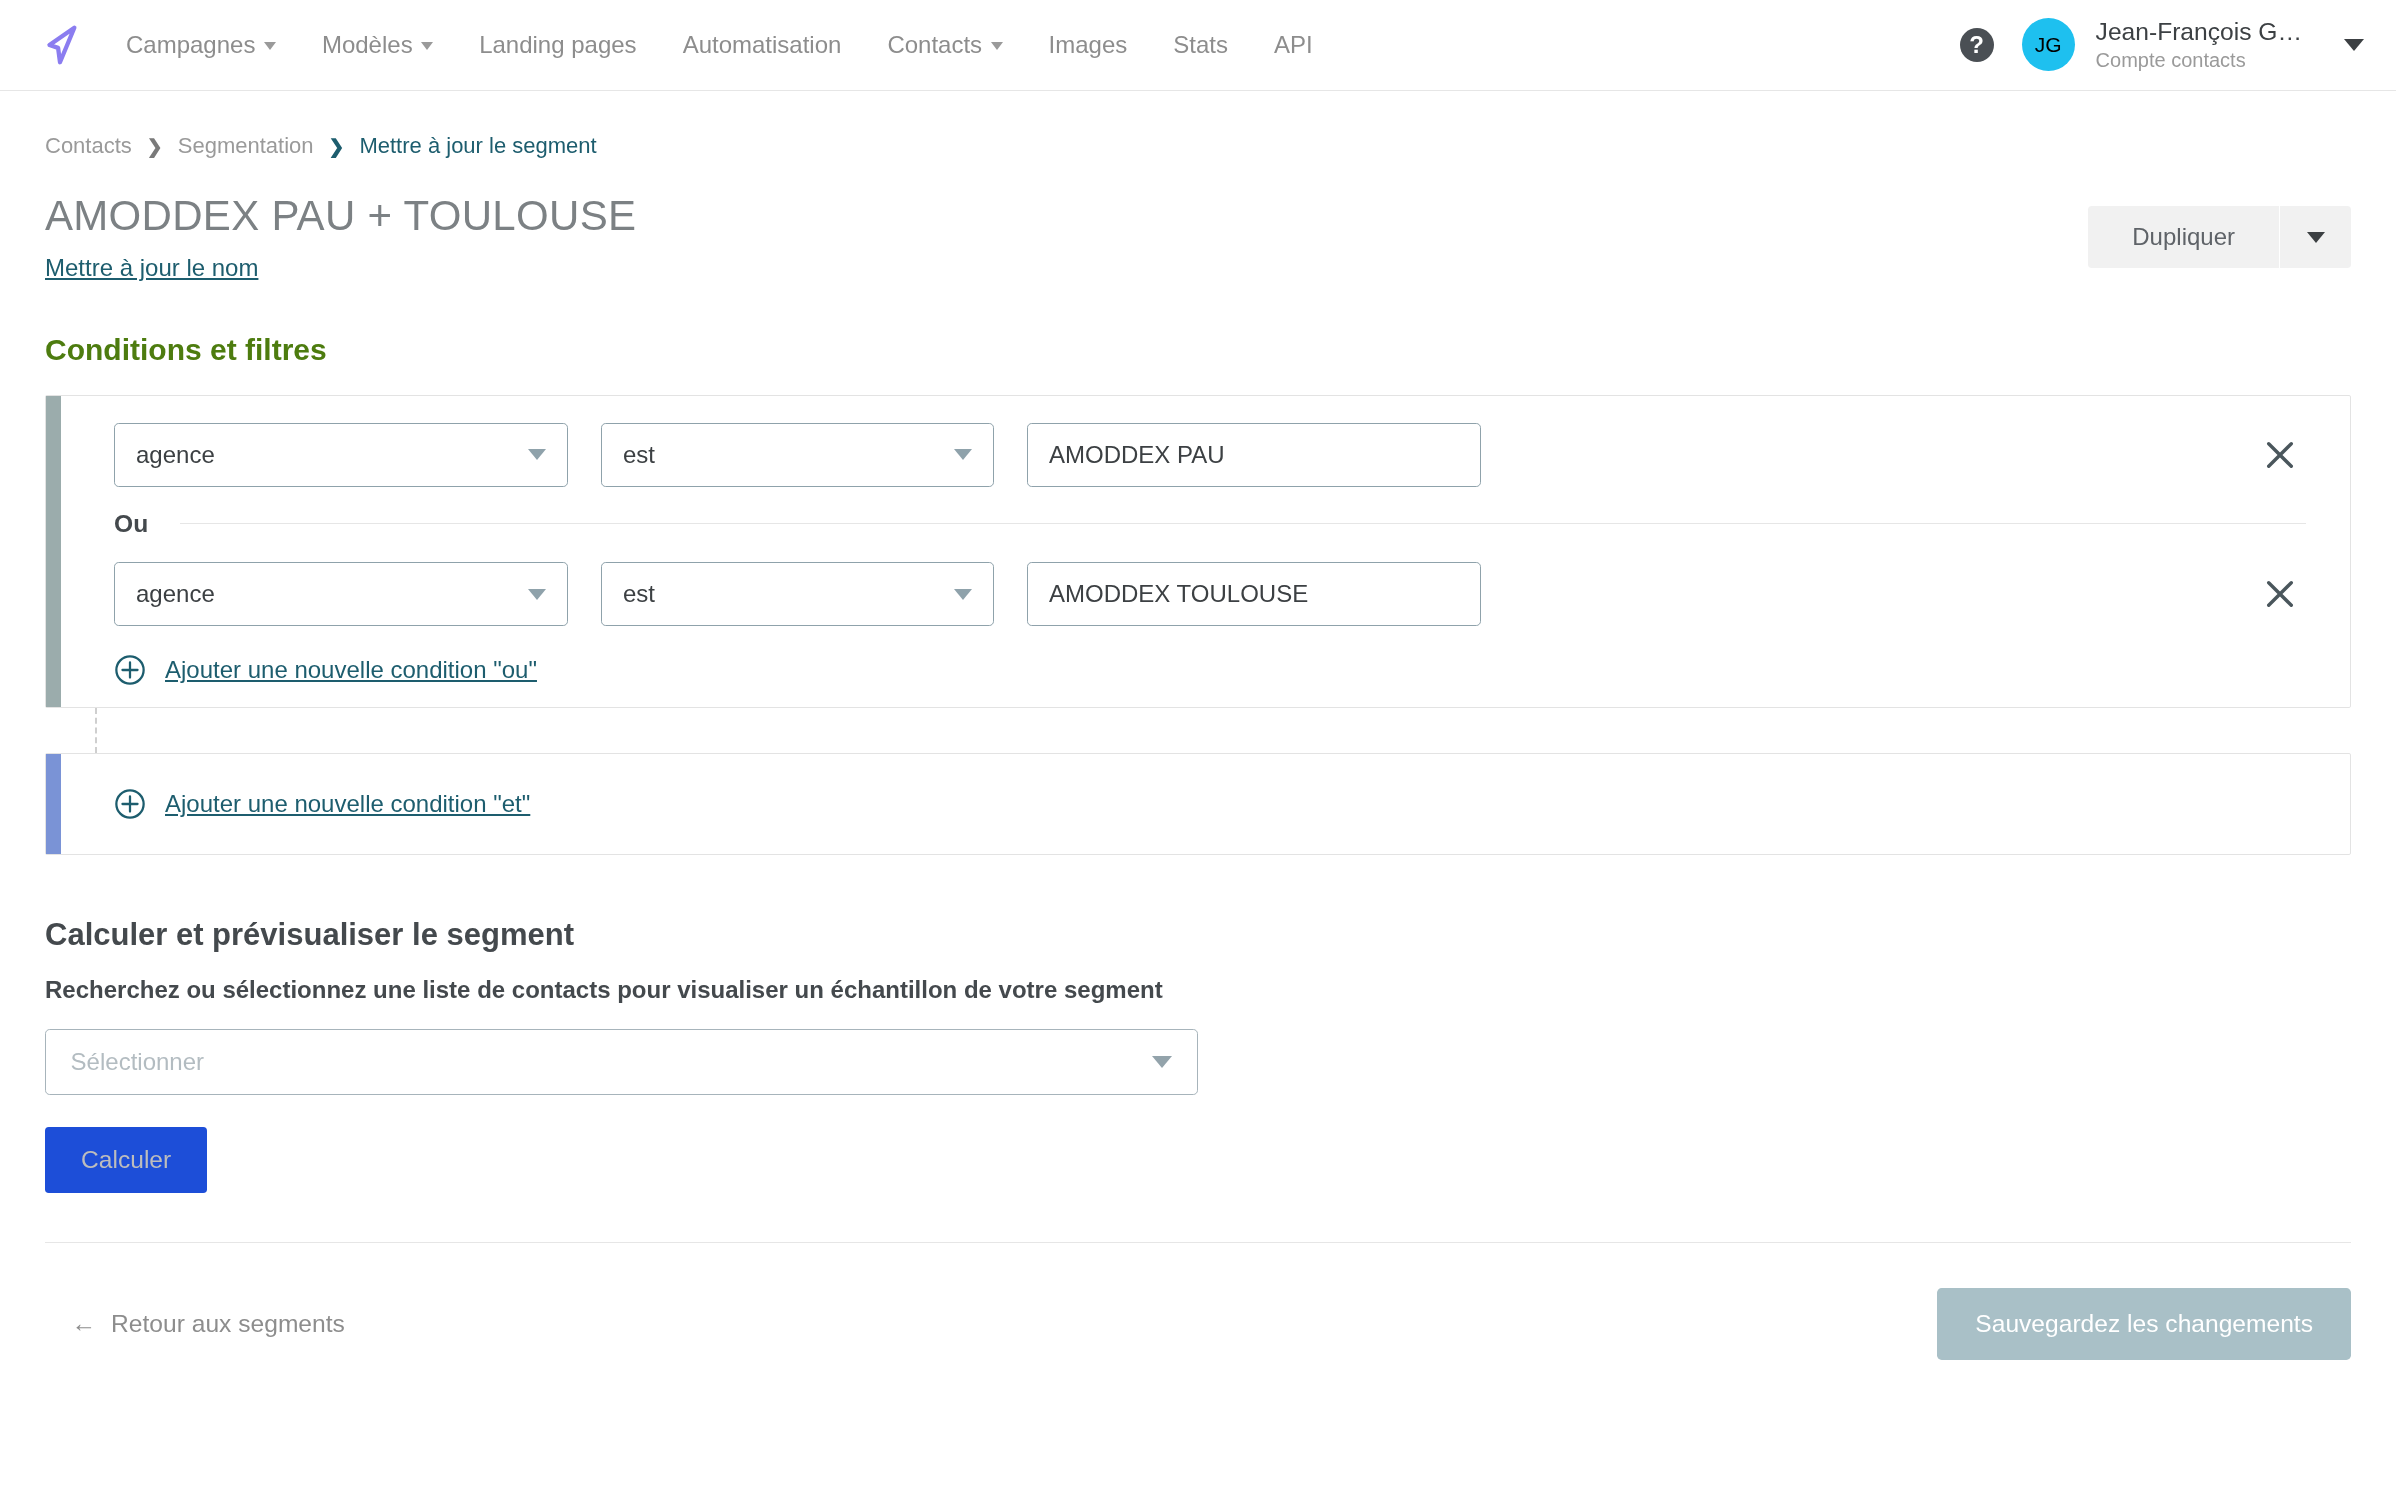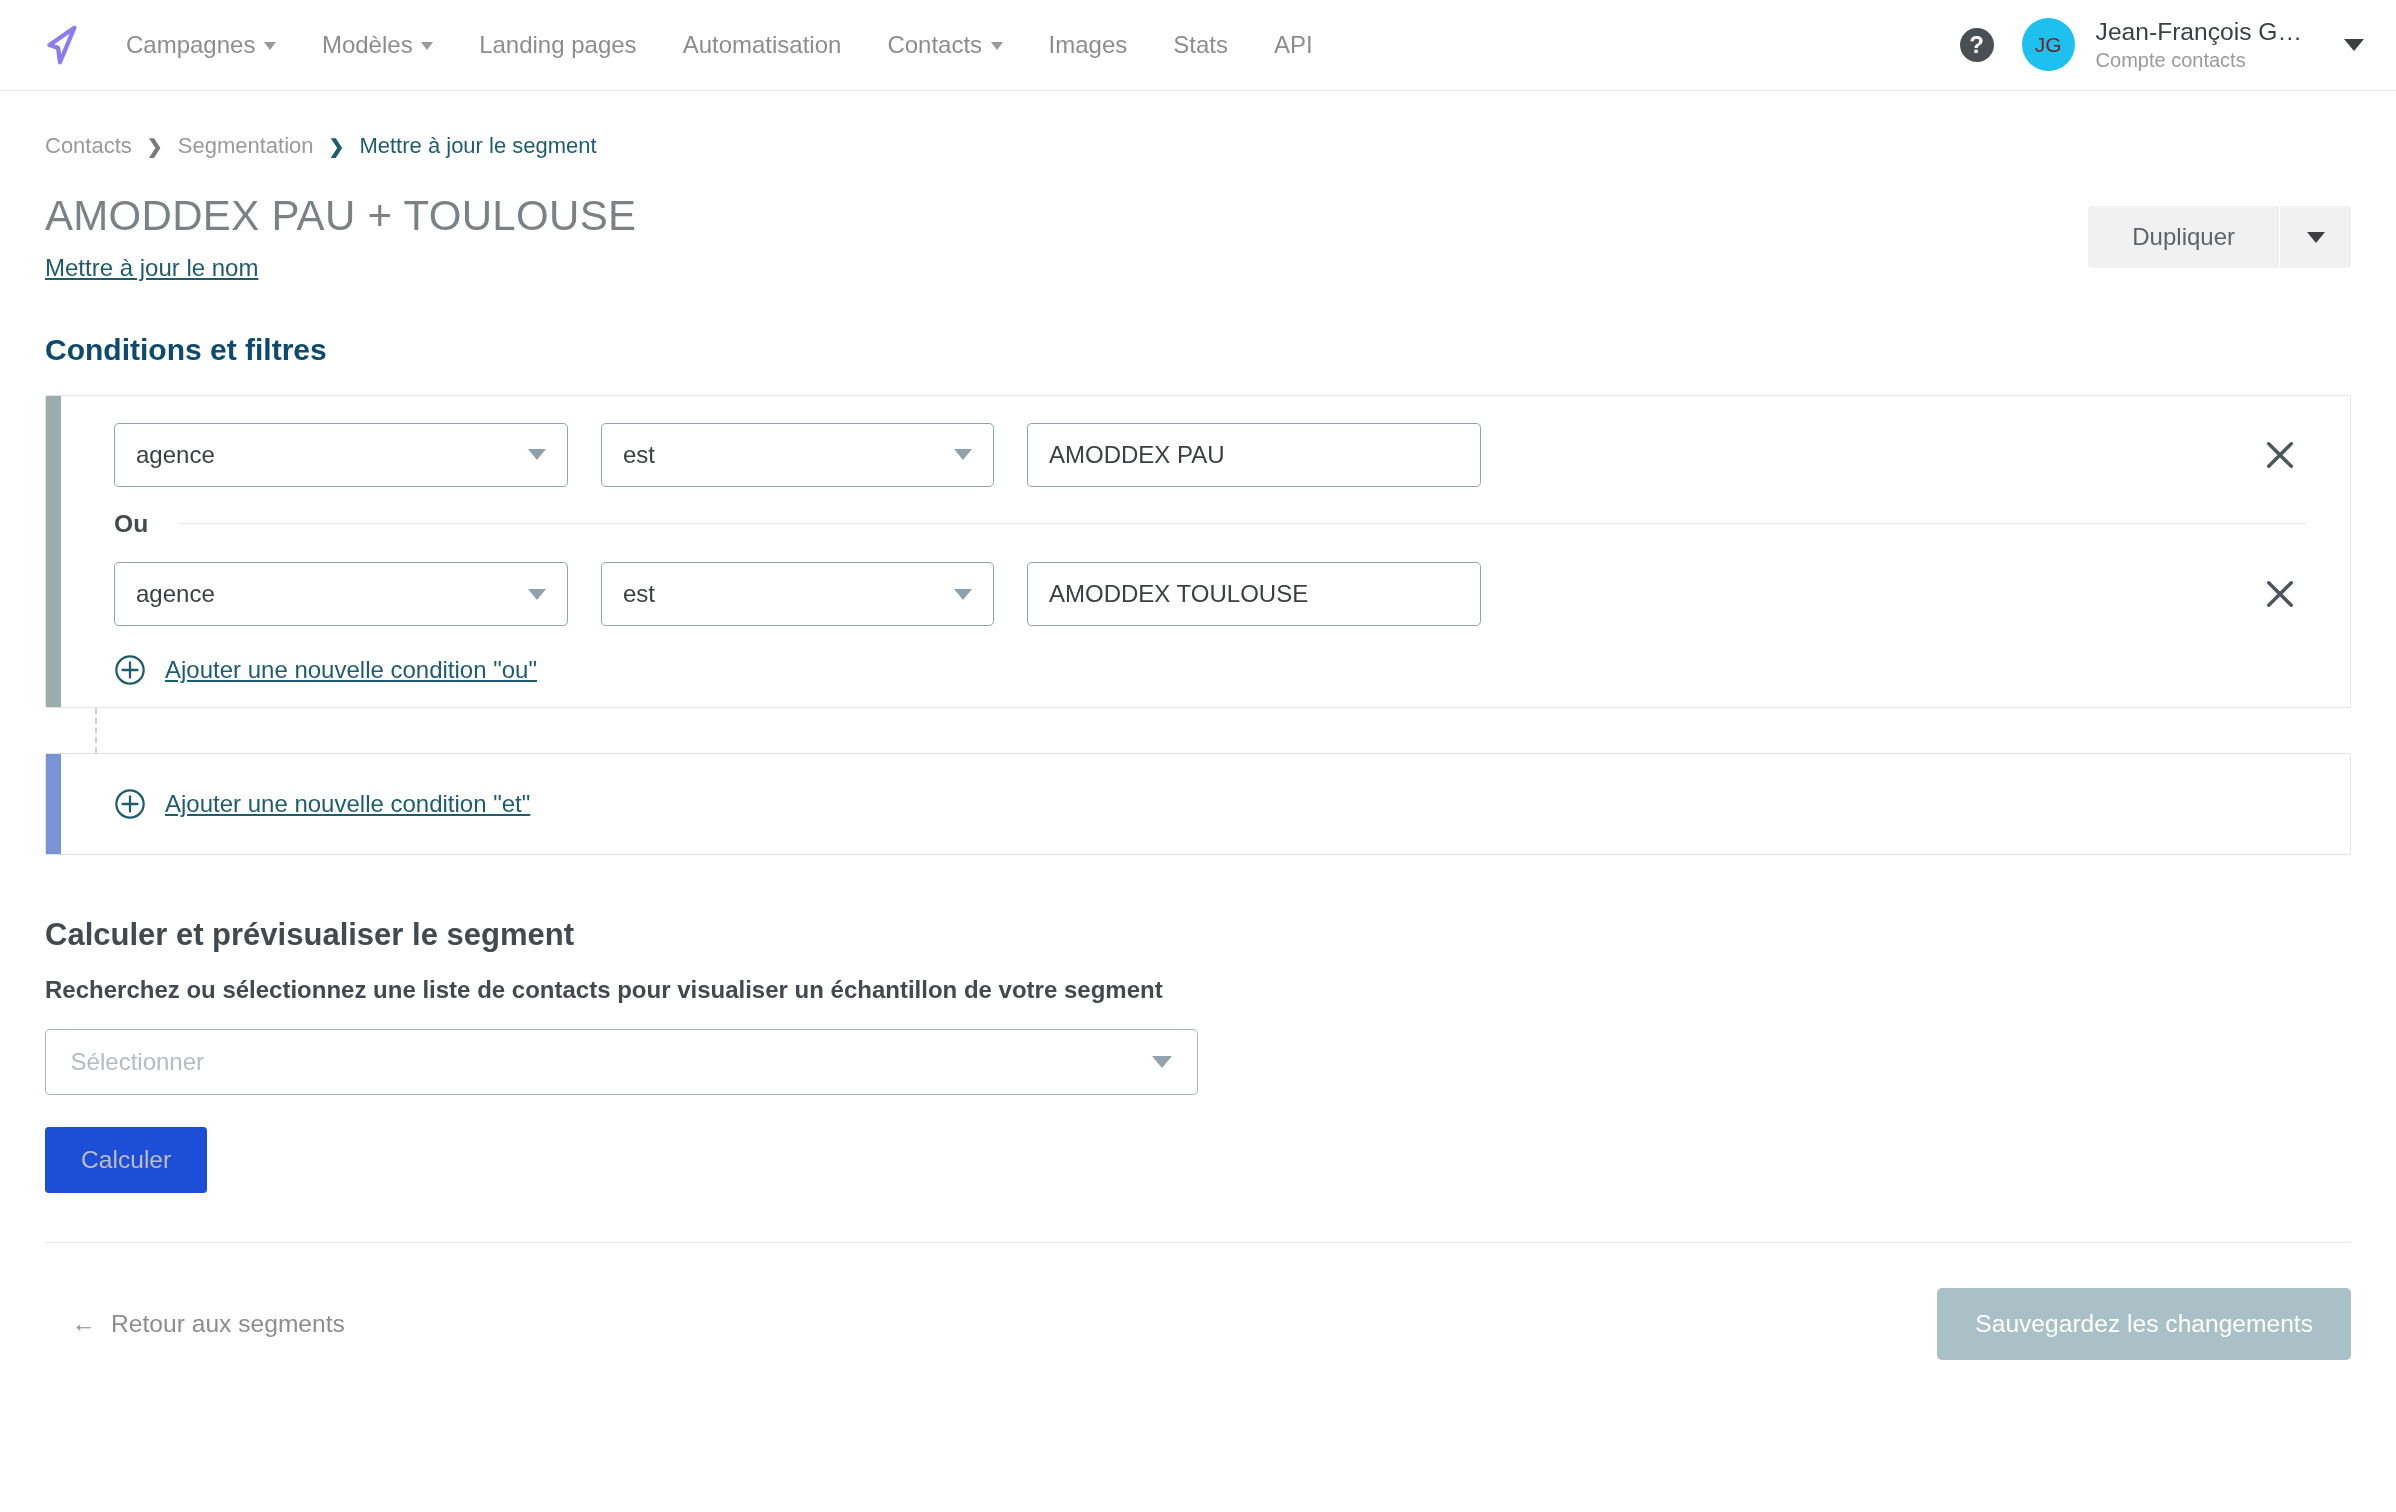--- a/index.html
+++ b/index.html
@@ -57,21 +57,21 @@
     font-size: 24px;
     font-weight: bold;
     display: flex; align-items: center; justify-content: center;
     cursor: pointer;
     margin-right: 28px;
   }
   .avatar {
     width: 53px; height: 53px;
     border-radius: 50%;
     background: #1ec0ef;
-    color: #7f1d1d;
+    color: #000000;
     font-size: 21px;
     display: flex; align-items: center; justify-content: center;
     margin-right: 21px;
     flex: 0 0 auto;
   }
   .acct-block { display: flex; flex-direction: column; }
   .acct-name { font-size: 24.6px; color: #3c4043; line-height: 1.25; white-space: nowrap; }
   .acct-sub  { font-size: 20px; color: #9a9a9a; line-height: 1.3; white-space: nowrap; }
   .acct-caret {
     margin-left: 42px;
@@ -140,21 +140,21 @@
   }
   .dup-caret-btn i {
     width: 0; height: 0;
     border-left: 9.5px solid transparent;
     border-right: 9.5px solid transparent;
     border-top: 11.4px solid #3c4043;
   }
 
   .section-h {
     font-size: 30px;
-    color: #0c4a6e;
+    color: #4d7c0f;
     font-weight: bold;
     margin-top: 51px;
   }
 
   
   .cond-wrap { margin-top: 28px; position: relative; }
 
   .cond-block {
     display: flex;
     border: 0.9px solid #e3e3e3;

